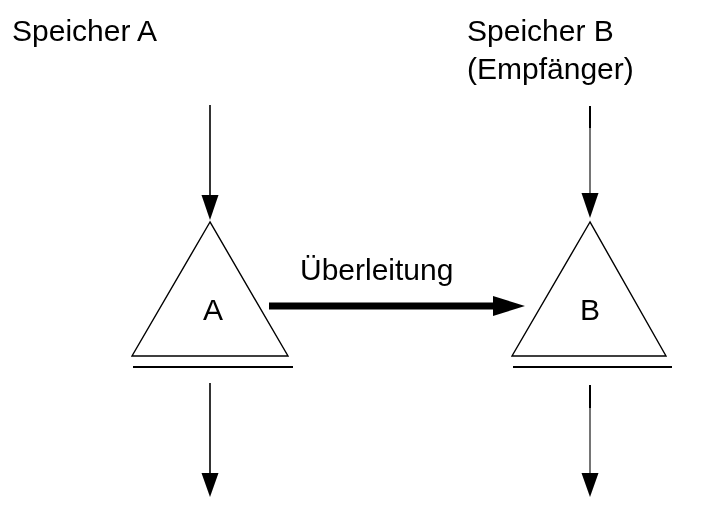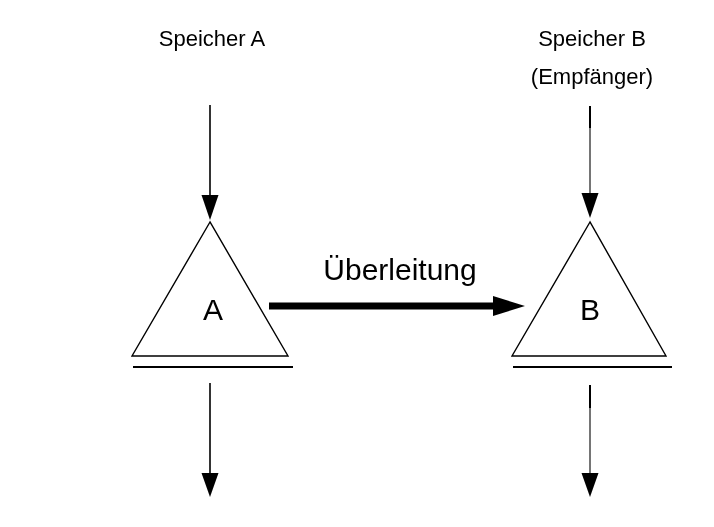--- a/index.html
+++ b/index.html
@@ -15,33 +15,32 @@
     height: 527px;
     background: var(--paper);
     font-family: "Liberation Sans", sans-serif;
     color: var(--ink);
     overflow: hidden;
   }
   .canvas svg { position: absolute; left: 0; top: 0; }
 
   .header {
     position: absolute;
-    text-align: center;
-    font-size: 22px;
+    text-align: left;
+    font-size: 30px;
     line-height: 38px;
     white-space: nowrap;
-    margin-top: 8px;
   }
   .header-a { left: 12px;  top: 12px; width: 400px; }
   .header-b { left: 467px; top: 12px; width: 250px; }
 
   .transfer-label {
     position: absolute;
     left: 300px; top: 252px; width: 200px;
-    text-align: center;
+    text-align: left;
     font-size: 30px;
     line-height: 36px;
     white-space: nowrap;
   }
   .node-label {
     position: absolute;
     top: 292px; width: 70px;
     text-align: center;
     font-size: 30px;
     line-height: 36px;

